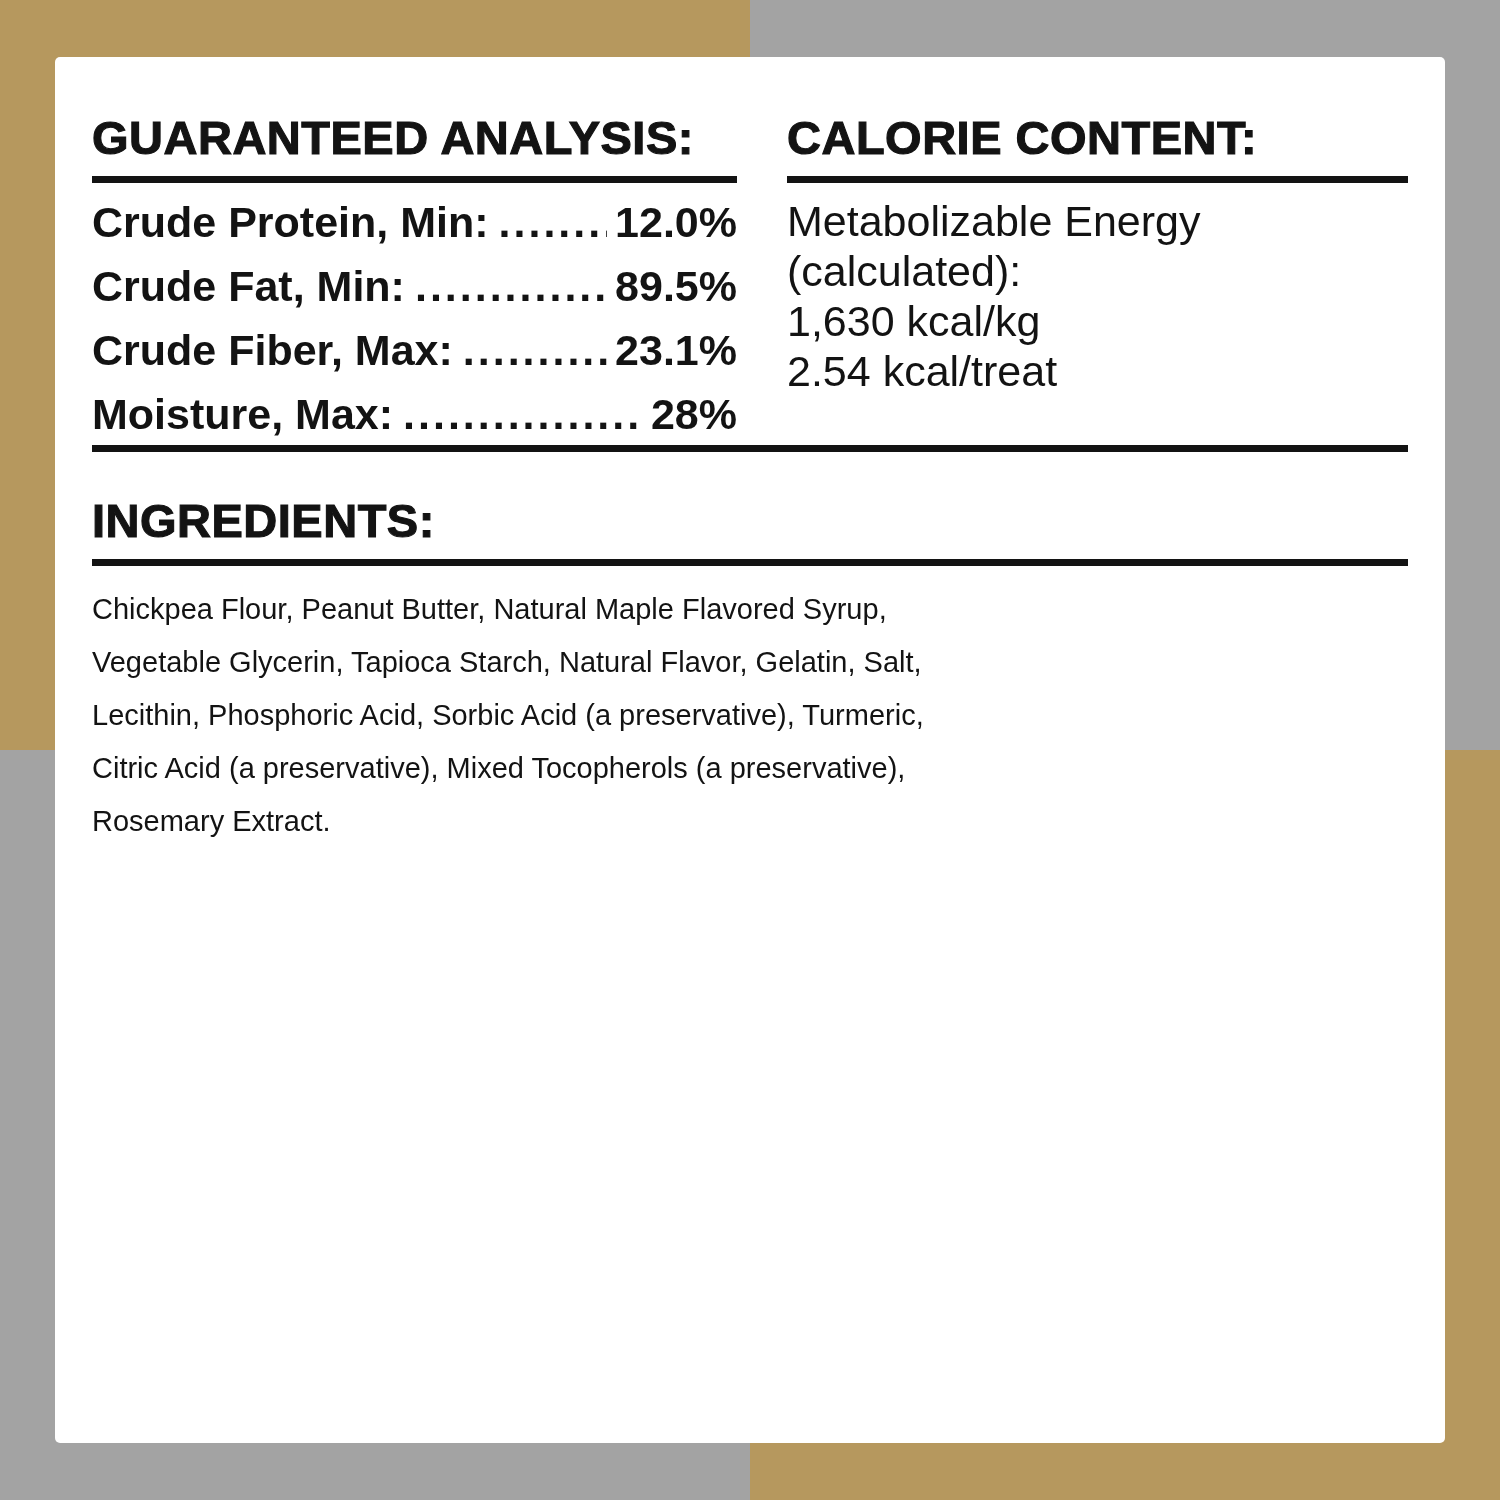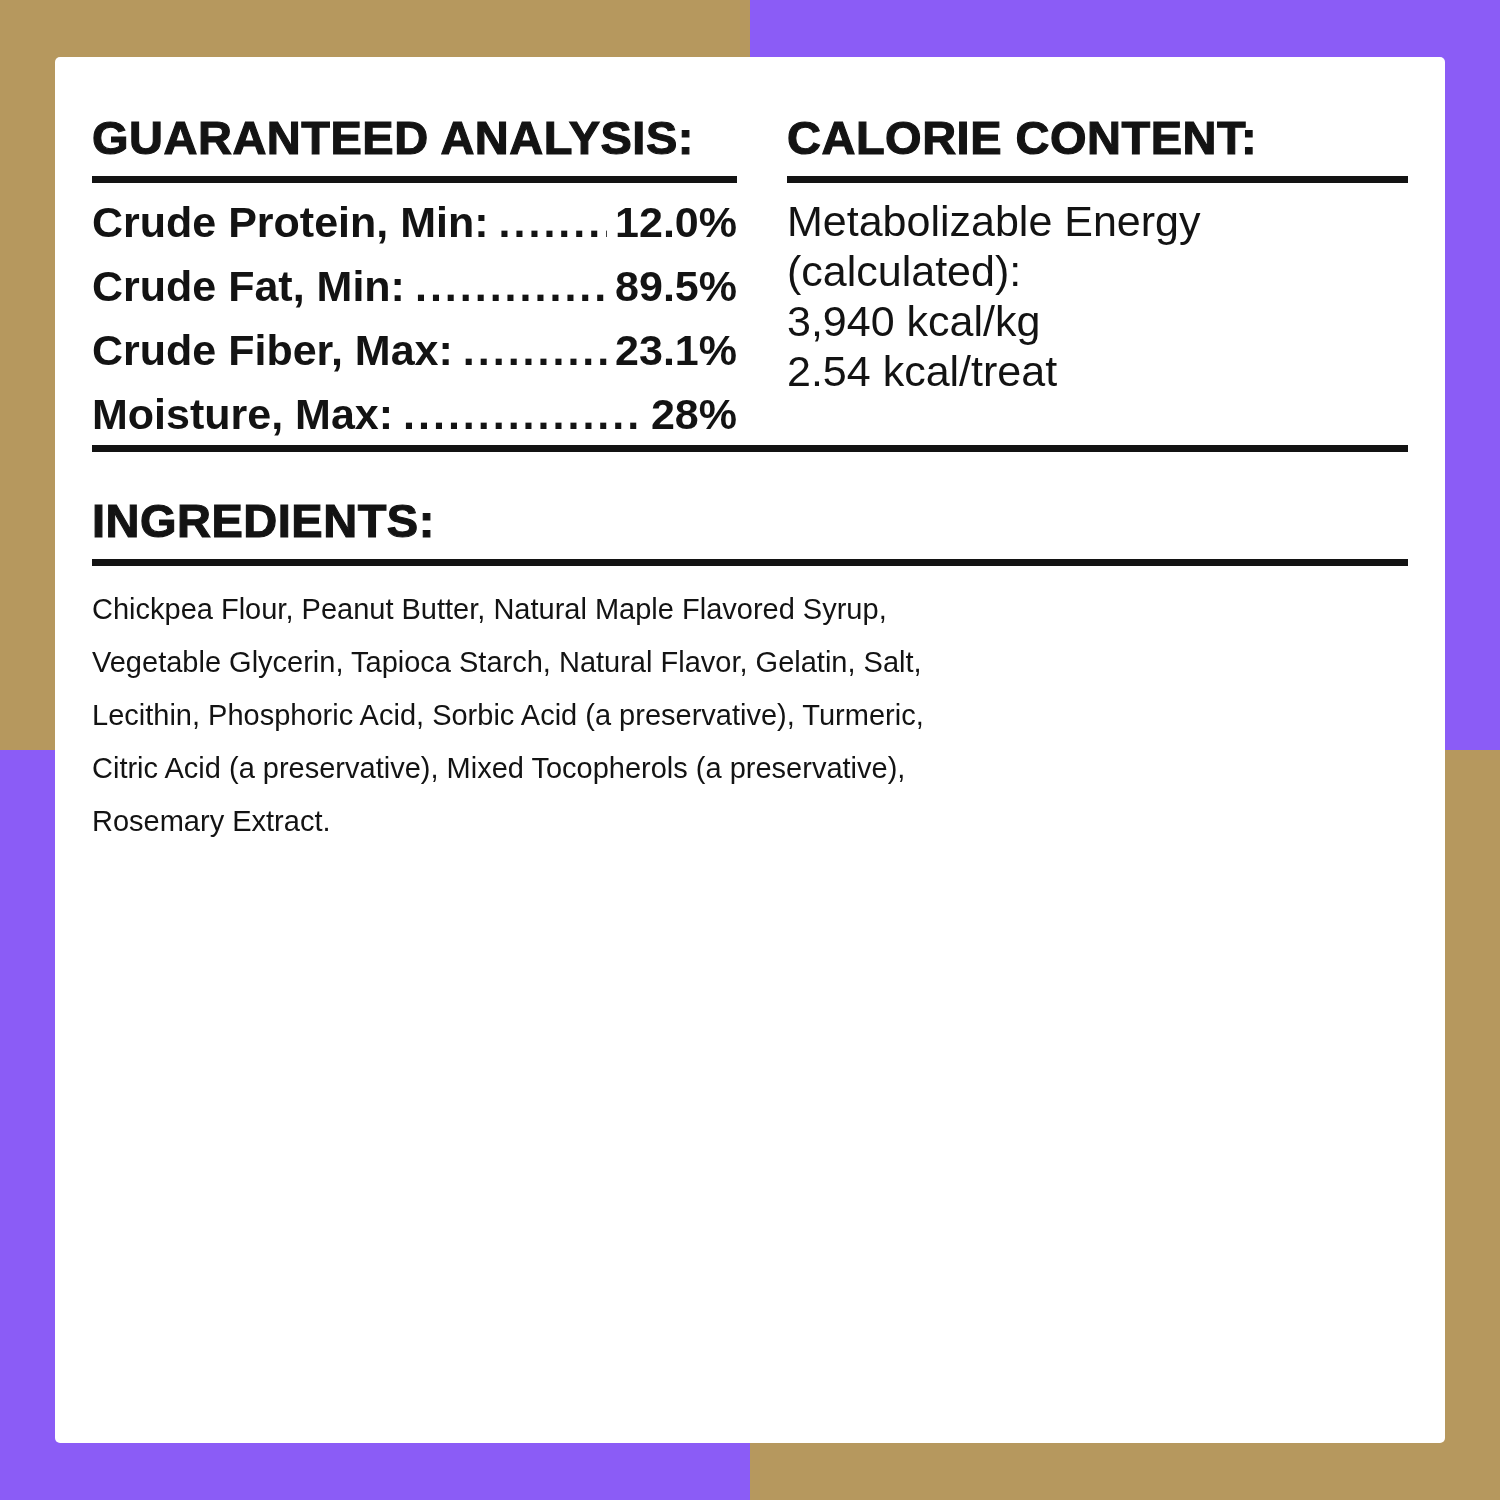--- a/index.html
+++ b/index.html
@@ -1,18 +1,18 @@
 <!DOCTYPE html>
 <html><head>
 <meta charset="utf-8">
 <style>
   html,body{margin:0;padding:0;background:#888;}
   .stage{
     position:relative;width:1500px;height:1500px;overflow:hidden;
-    background:#8b5cf6;
+    background:#a3a3a3;
     font-family:"Liberation Sans",sans-serif;color:#131313;
   }
   .bg-quad{position:absolute;width:750px;height:750px;}
   .bg-tl{left:0;top:0;background:#b6985e;}
   .bg-br{left:750px;top:750px;background:#b6985e;}
 
   .card{
     position:absolute;left:55px;top:57px;width:1390px;height:1386px;
     background:#ffffff;border-radius:5px;
     padding:30px 37px 0 37px;box-sizing:border-box;
@@ -106,21 +106,21 @@
           </div>
         </div>
       </div>
 
       <div class="col-right">
         <div class="sec-title">CALORIE CONTENT:</div>
         <div class="rule"></div>
         <div class="rows">
           <div class="cc-line">Metabolizable Energy</div>
           <div class="cc-line">(calculated):</div>
-          <div class="cc-line">3,940 kcal/kg</div>
+          <div class="cc-line">1,630 kcal/kg</div>
           <div class="cc-line">2.54 kcal/treat</div>
         </div>
       </div>
     </div>
 
     <div class="rule rule-full"></div>
 
     <div class="ing-title-row">
       <div class="sec-title" style="margin-top:12px;">INGREDIENTS:</div>
       <div class="rule"></div>

